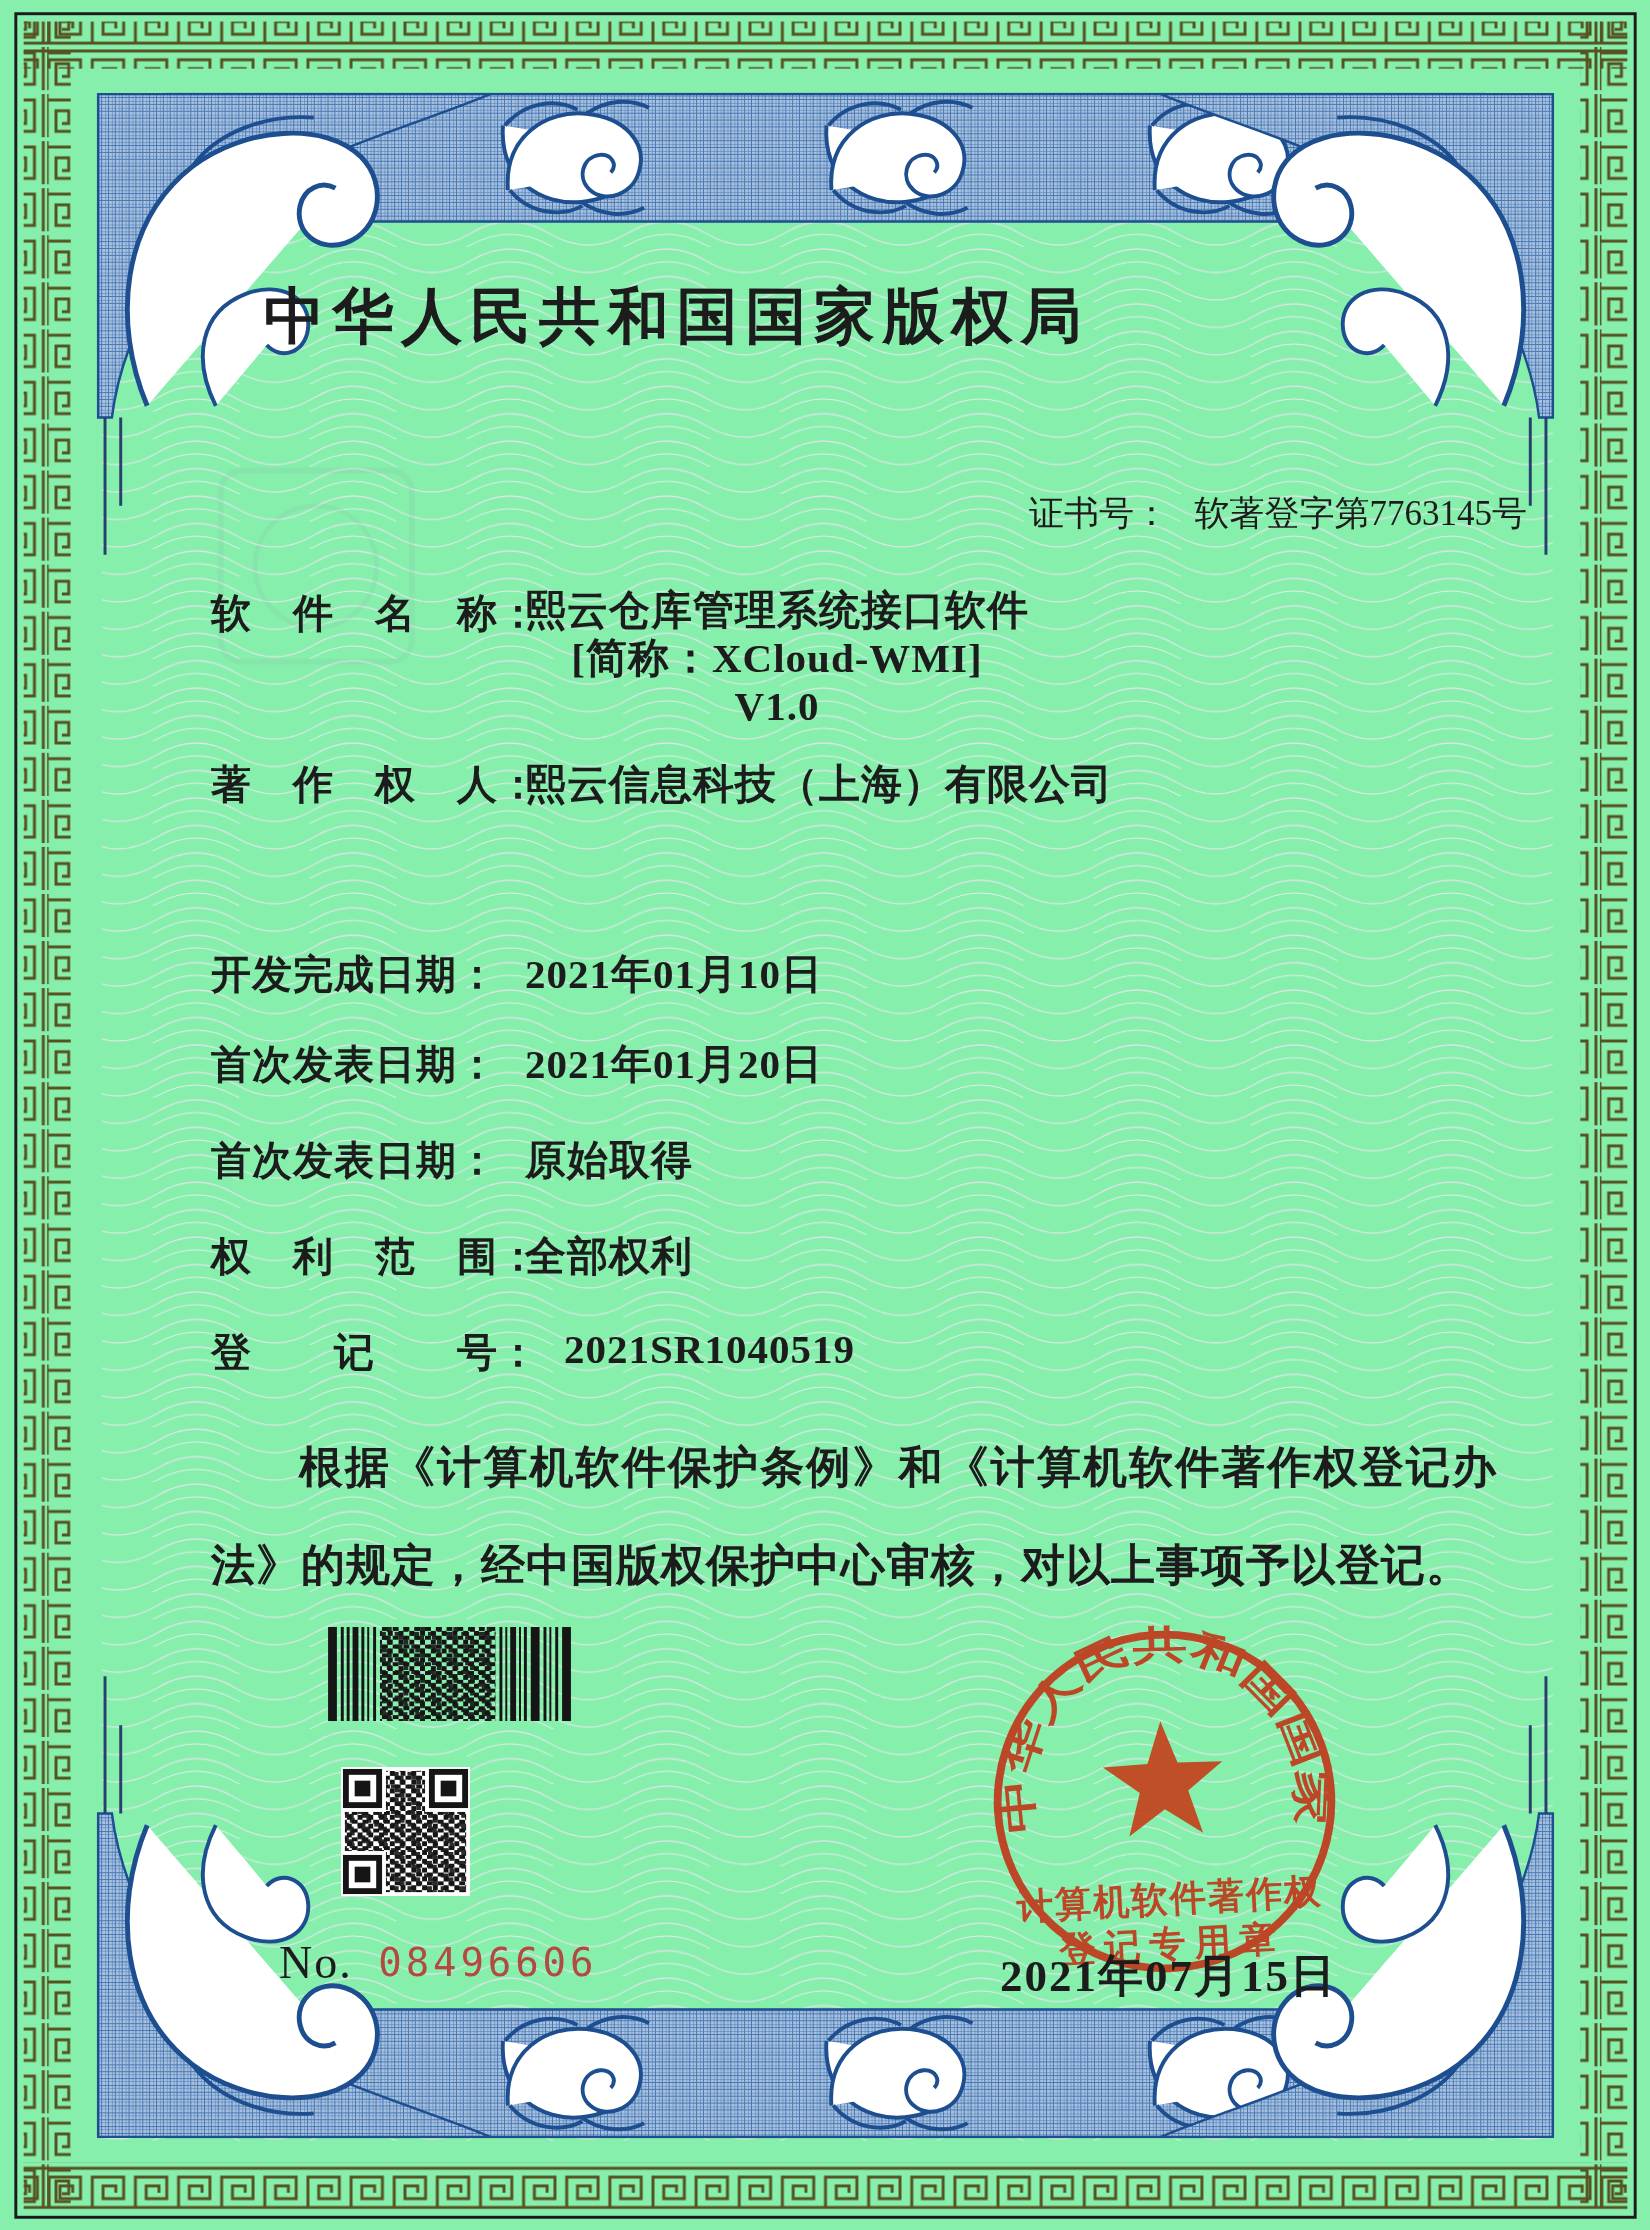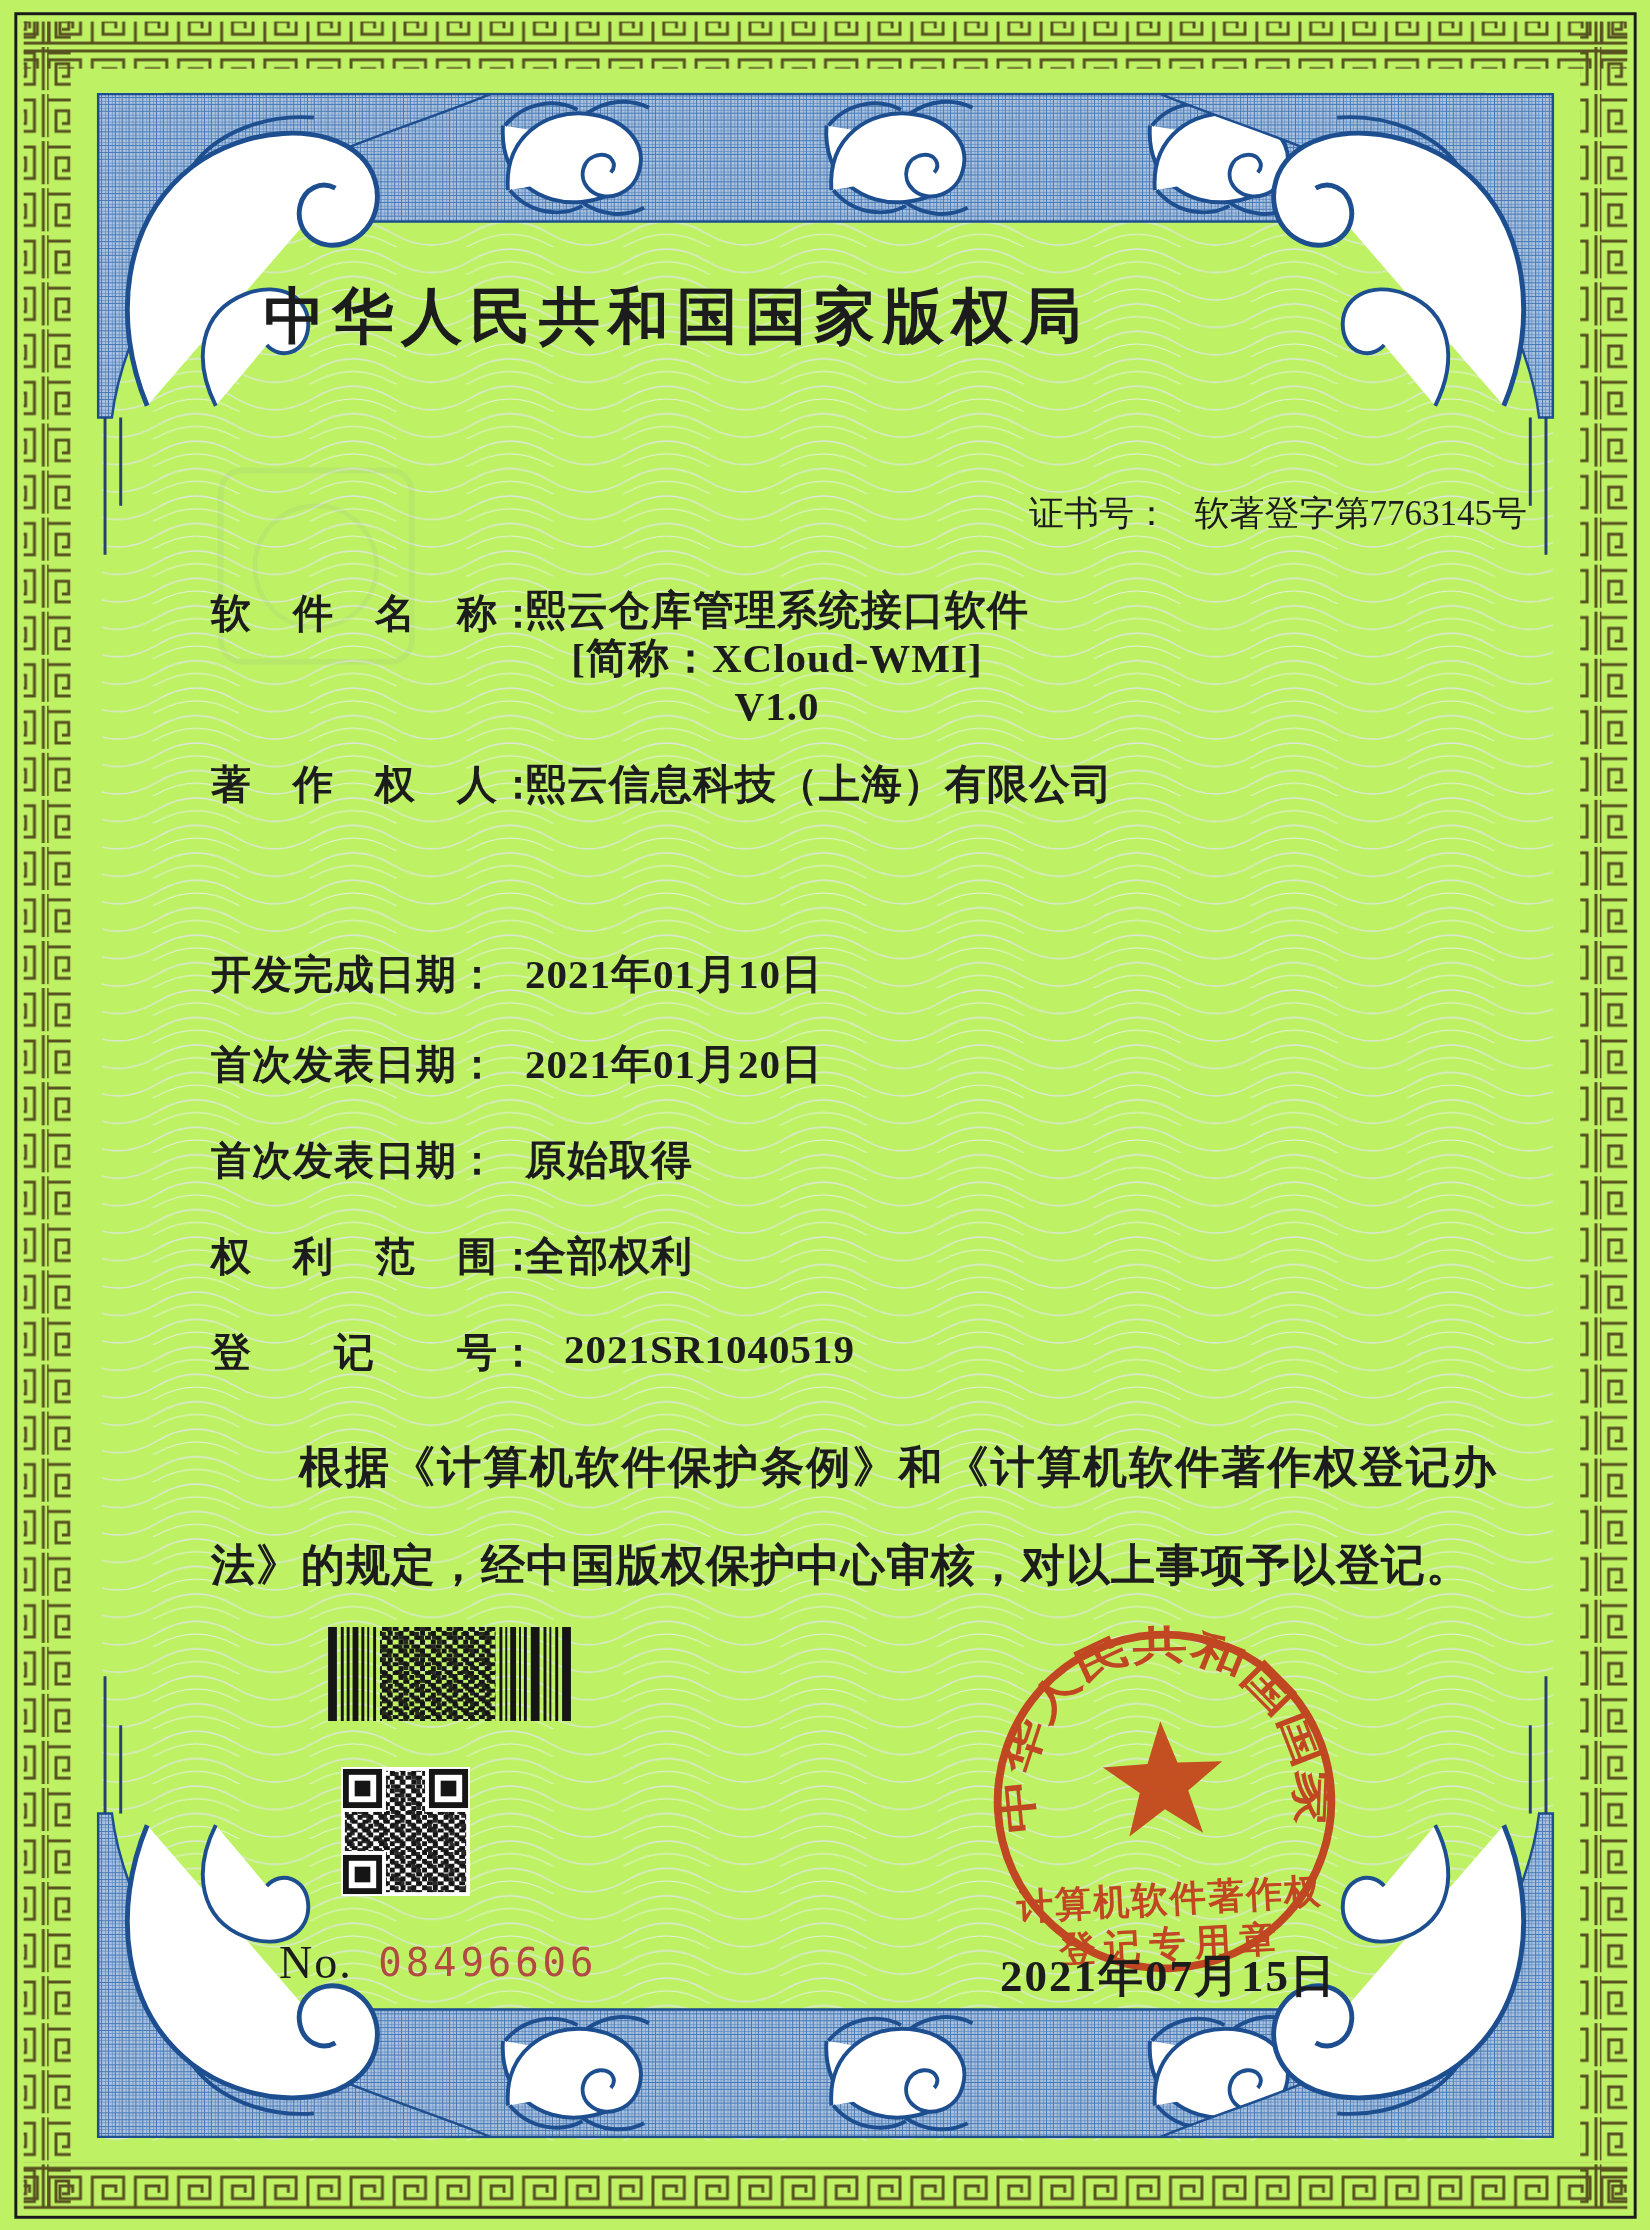--- a/index.html
+++ b/index.html
@@ -1,18 +1,18 @@
 <!DOCTYPE html>
 <html><head>
 <meta charset="utf-8">
 <style>
   html,body{margin:0;padding:0;background:#ffffff;}
   .page{
     position:relative;width:1651px;height:2231px;margin:0 auto;
-    background:#bef264;overflow:hidden;
+    background:#86efac;overflow:hidden;
     font-family:"Liberation Serif","DejaVu Serif",serif;color:#1c1c1c;
   }
   .frame-svg{position:absolute;left:0;top:0;width:1651px;height:2231px;}
   .abs{position:absolute;}
   .authority-title{
     left:0;top:276px;width:1353px;text-align:center;
     font-size:61px;font-weight:700;letter-spacing:7.8px;white-space:nowrap;
   }
   .certificate-title{
     left:0;top:378px;width:1372px;text-align:center;

